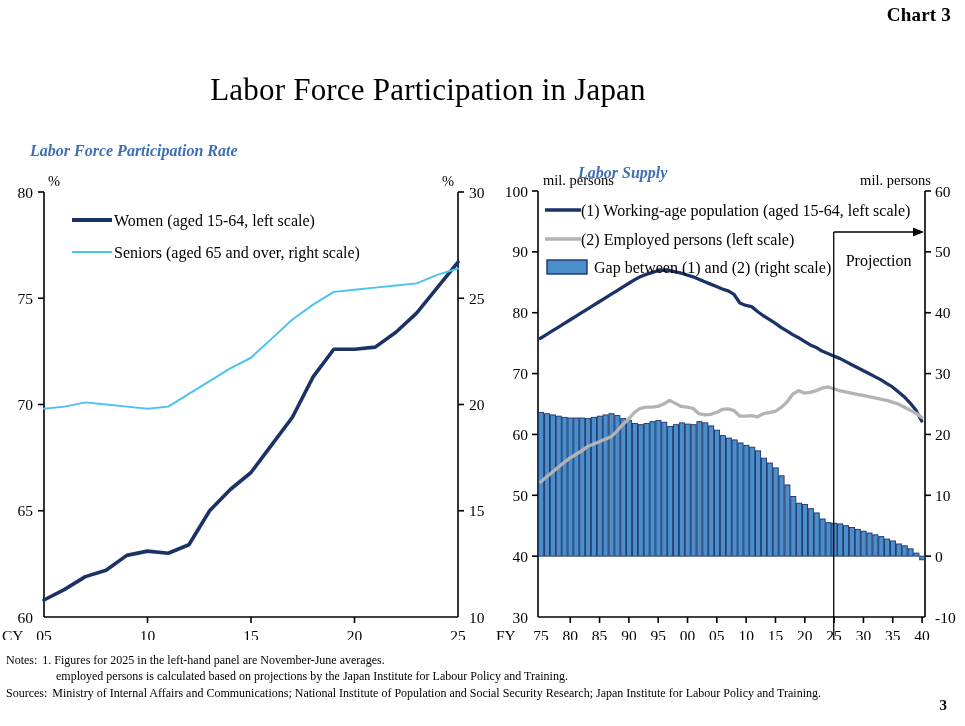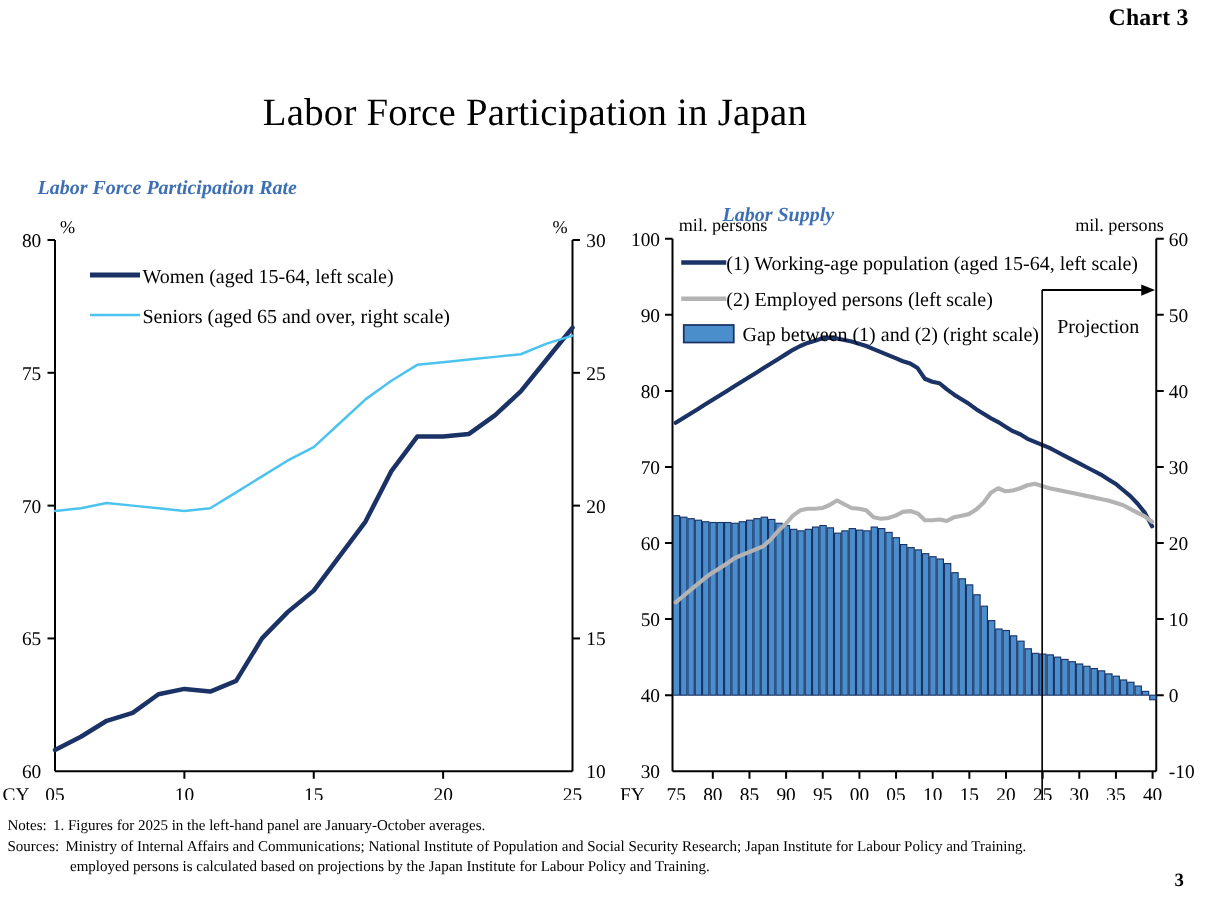--- a/index.html
+++ b/index.html
@@ -227,25 +227,25 @@
       <text x="86" y="75" font-family="&quot;Liberation Serif&quot;, serif" font-size="16" text-anchor="start" fill="#000" font-style="normal">(2) Employed persons (left scale)</text>
       <rect x="52" y="90" width="40" height="14" fill="#4a8ecb" stroke="#1b3266" stroke-width="1.4"></rect>
       <text x="99" y="103" font-family="&quot;Liberation Serif&quot;, serif" font-size="16" text-anchor="start" fill="#000" font-style="normal">Gap between (1) and (2) (right scale)</text>
     </g>
 </svg>
 
 <div class="abs note" id="footnotes">
   <div style="display:flex;">
     <span style="white-space:pre;">Notes:</span>
     <span style="width:5px;"></span>
-    <span>1. Figures for 2025 in the left-hand panel are January-October averages.</span>
+    <span>1. Figures for 2025 in the left-hand panel are November-June averages.</span>
+  </div>
+  <div style="padding-left:50px;">
+    <span>employed persons is calculated based on projections by the Japan Institute for Labour Policy and Training.</span>
   </div>
   <div style="display:flex;margin-top:1px;">
     <span style="white-space:pre;">Sources:</span>
     <span style="width:5px;"></span>
     <span>Ministry of Internal Affairs and Communications; National Institute of Population and Social Security Research; Japan Institute for Labour Policy and Training.</span>
   </div>
-  <div style="padding-left:50px;">
-    <span>employed persons is calculated based on projections by the Japan Institute for Labour Policy and Training.</span>
-  </div>
 </div>
 
 <div class="abs" id="page-num">3</div>
 
 </body></html>

